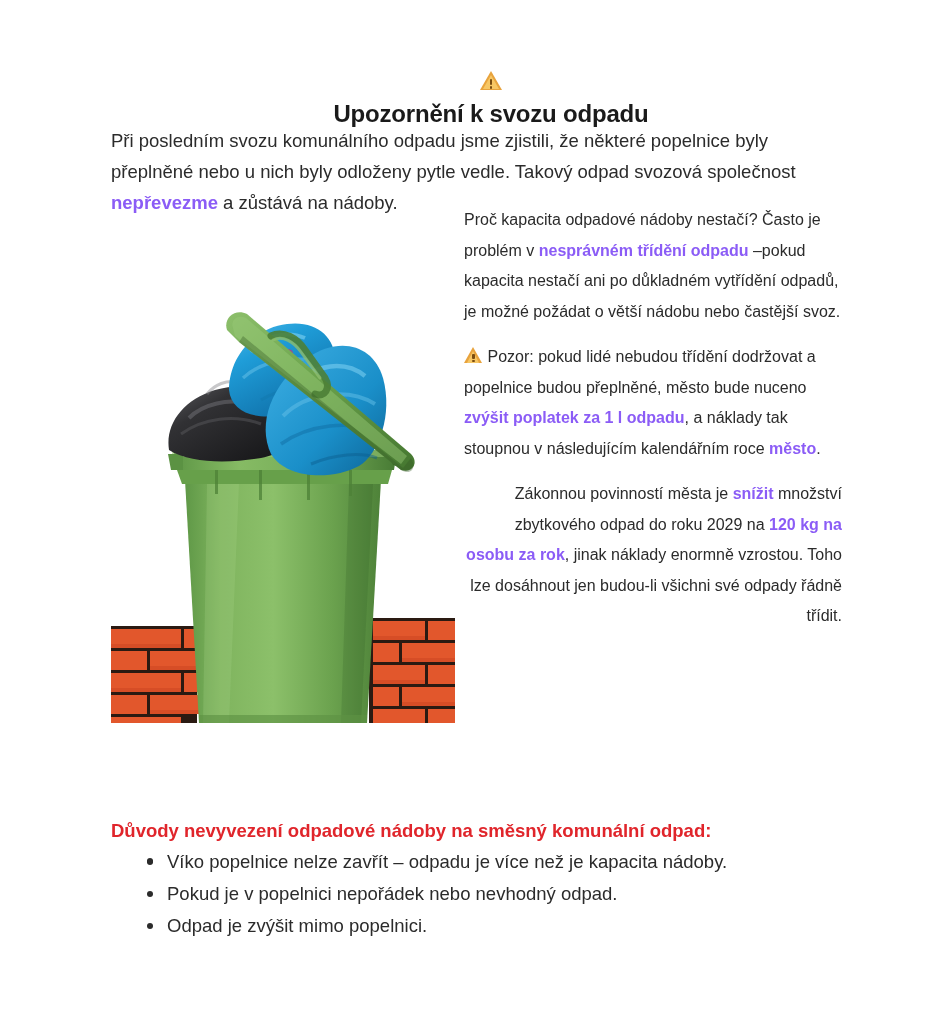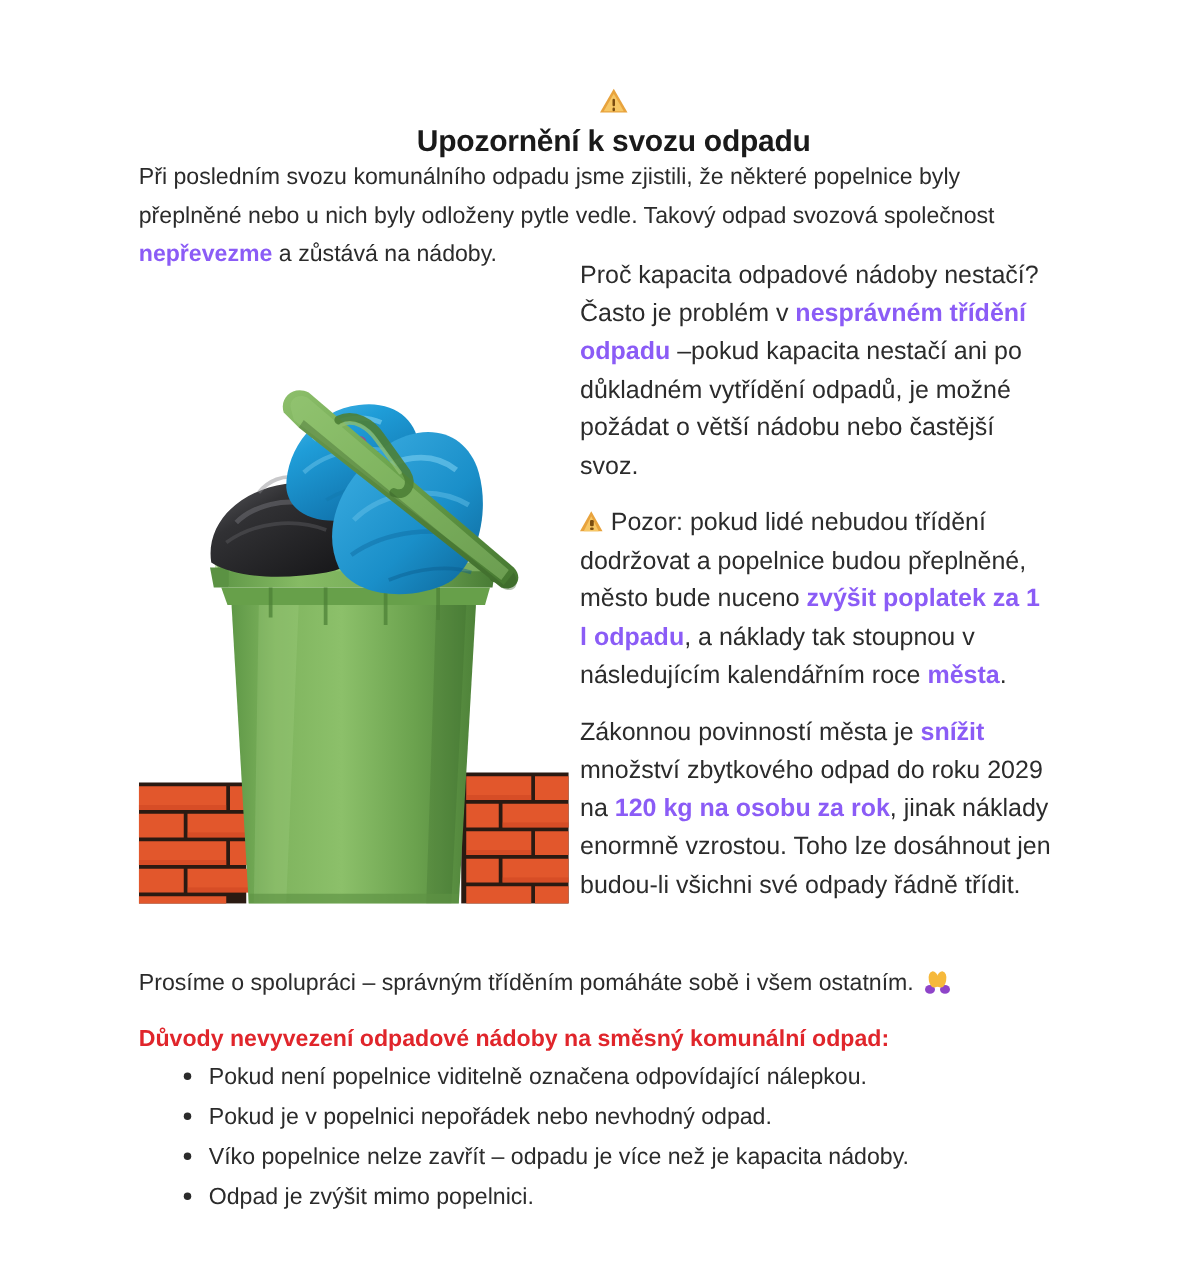--- a/index.html
+++ b/index.html
@@ -76,24 +76,24 @@
     width: 344px; height: 505px;
     background: #ffffff;
     overflow: hidden;
   }
   .photo svg { display: block; width: 344px; height: 505px; }
 
   
   .col-text {
     position: absolute;
     left: 464px; top: 205px; width: 378px;
-    font-size: 20px; line-height: 30.5px; color: #2b2b2b;
+    font-size: 16px; line-height: 30.5px; color: #2b2b2b;
   }
   .col-text p { margin: 0 0 15px 0; }
-  .col-text p:last-child { margin-bottom: 0; }
+  .col-text p:last-child { margin-bottom: 0; text-align: right; }
 
   
   .cooperation {
     position: absolute;
     left: 111px; top: 752px; width: 760px;
     font-size: 18.5px; line-height: 30px; color: #2b2b2b;
     display: flex; align-items: center; gap: 8px;
   }
 
   
@@ -309,40 +309,31 @@
   <div class="col-text">
     <p>
       <span>Proč kapacita odpadové nádoby nestačí? Často je problém v </span><b>nesprávném třídění odpadu</b><span> –pokud kapacita nestačí ani po důkladném vytřídění odpadů, je možné požádat o větší nádobu nebo častější svoz.</span>
     </p>
 
     <p>
       <span class="warn-emoji sm">
         <span class="tri-outer"></span><span class="tri-inner"></span>
         <span class="bang"></span><span class="bang-dot"></span>
       </span>
-      <span>Pozor: pokud lidé nebudou třídění dodržovat a popelnice budou přeplněné, město bude nuceno </span><b>zvýšit poplatek za 1 l odpadu</b><span>, a náklady tak stoupnou v následujícím kalendářním roce </span><b>města</b><span>.</span>
+      <span>Pozor: pokud lidé nebudou třídění dodržovat a popelnice budou přeplněné, město bude nuceno </span><b>zvýšit poplatek za 1 l odpadu</b><span>, a náklady tak stoupnou v následujícím kalendářním roce </span><b>město</b><span>.</span>
     </p>
 
     <p>
       <span>Zákonnou povinností města je </span><b>snížit</b><span> množství zbytkového odpad do roku 2029 na </span><b>120 kg na osobu za rok</b><span>, jinak náklady enormně vzrostou. Toho lze dosáhnout jen budou-li všichni své odpady řádně třídit.</span>
     </p>
   </div>
 
-  <p class="cooperation">
-    <span>Prosíme o spolupráci – správným tříděním pomáháte sobě i všem ostatním.</span>
-    <span class="pray-emoji">
-      <span class="cuff-l"></span>
-        <span class="cuff-r"></span>
-      <span class="hand-l"></span>
-        <span class="hand-r"></span>
-    </span>
-  </p>
 
   <h2 class="red-heading">Důvody nevyvezení odpadové nádoby na směsný komunální odpad:</h2>
 
   <ul class="bullets">
-    <li><span class="dot"></span><span>Pokud není popelnice viditelně označena odpovídající nálepkou.</span></li>
+    <li><span class="dot"></span></li>
+    <li><span class="dot"></span><span>Víko popelnice nelze zavřít – odpadu je více než je kapacita nádoby.</span></li>
     <li><span class="dot"></span><span>Pokud je v popelnici nepořádek nebo nevhodný odpad.</span></li>
-    <li><span class="dot"></span><span>Víko popelnice nelze zavřít – odpadu je více než je kapacita nádoby.</span></li>
     <li><span class="dot"></span><span>Odpad je zvýšit mimo popelnici.</span></li>
   </ul>
 
 </div>
 
 </body></html>

